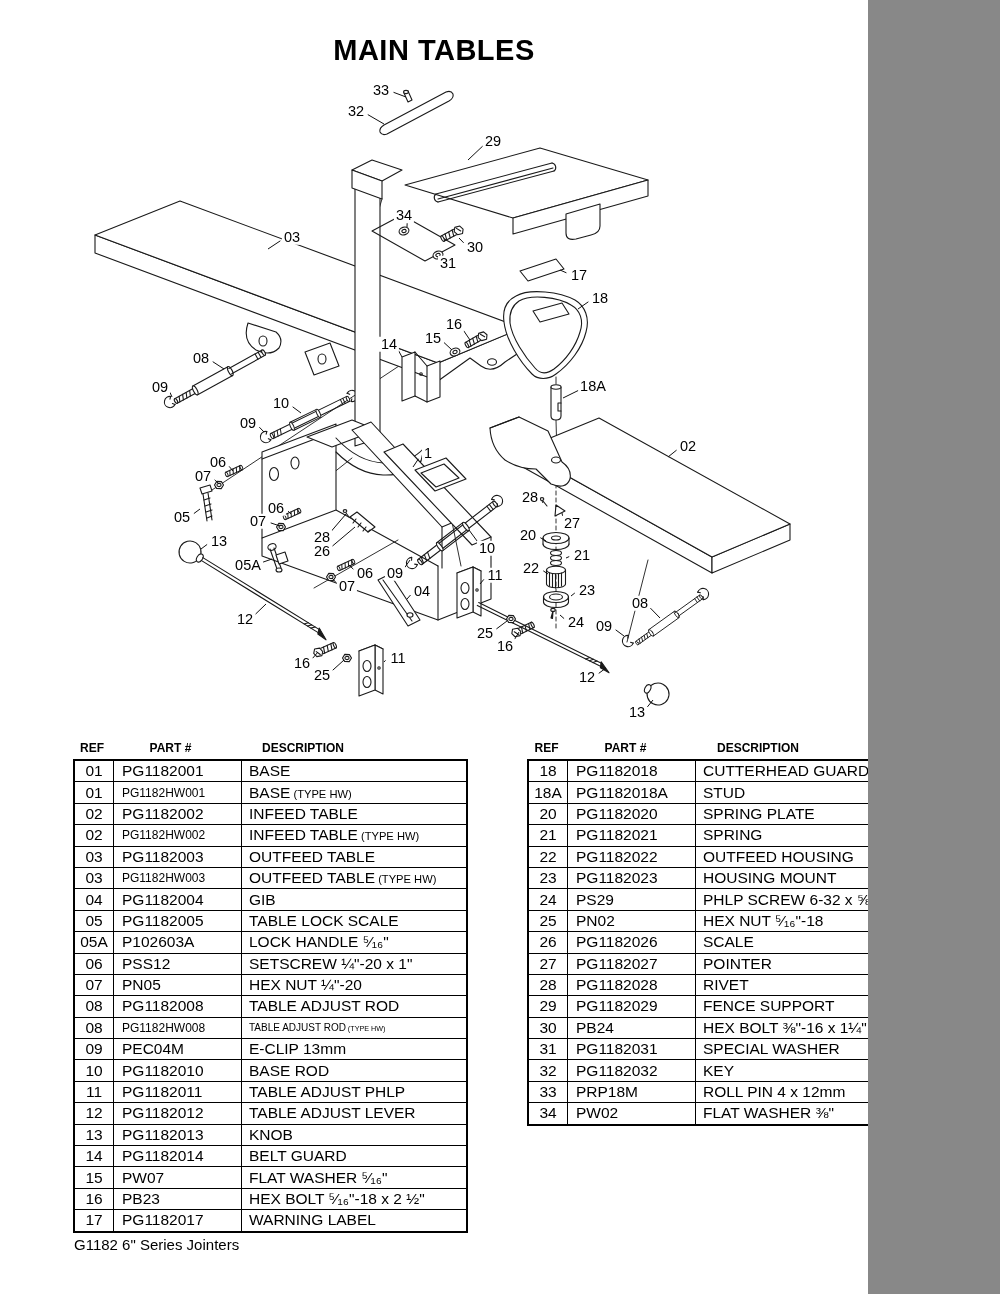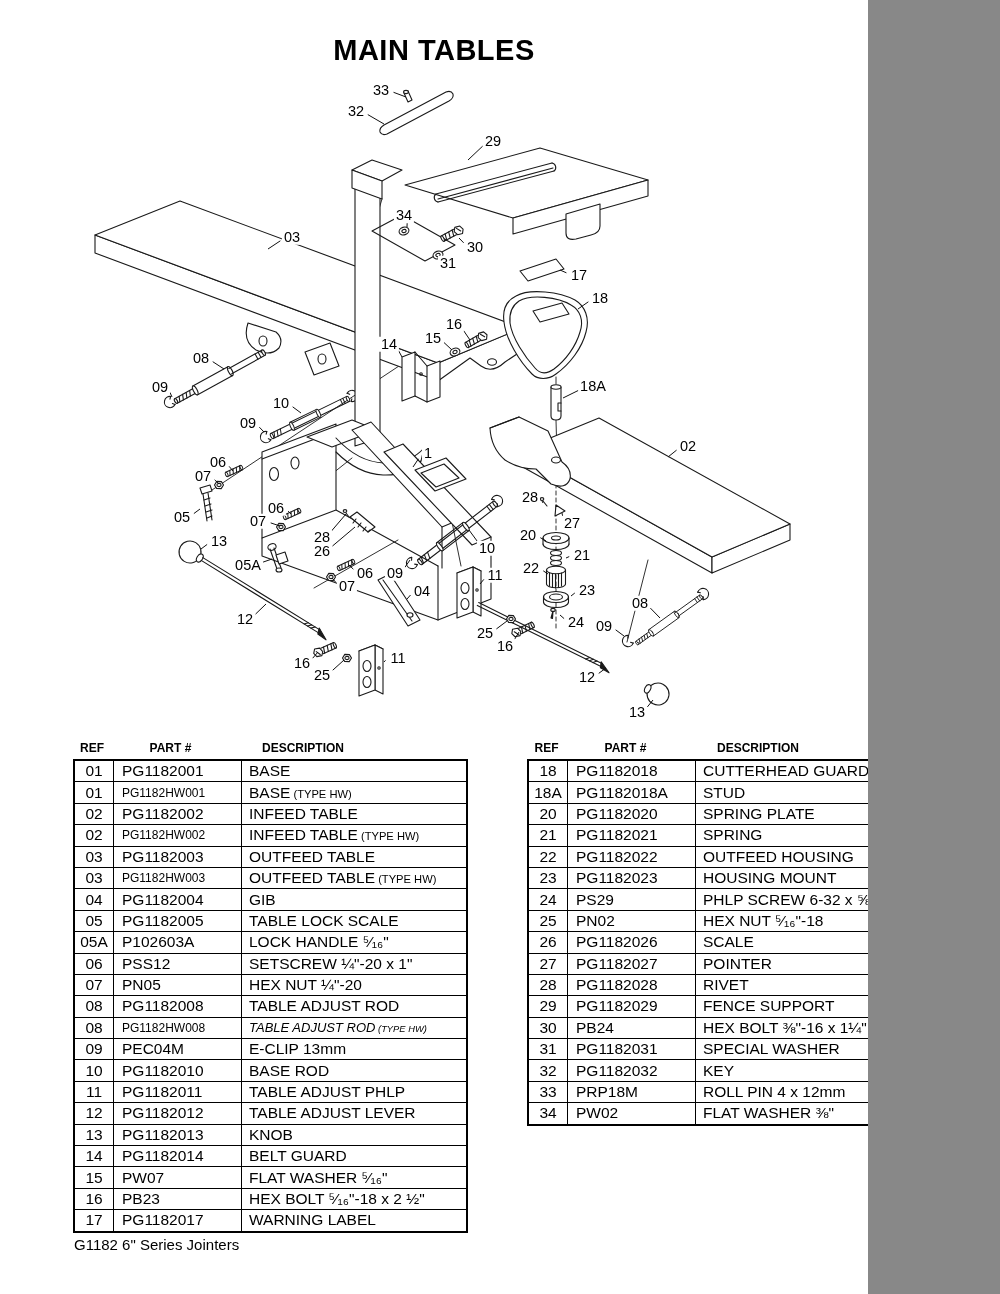--- a/index.html
+++ b/index.html
@@ -20,21 +20,21 @@
   .phead .h-ref  {text-align:center;}
   .phead .h-part {text-align:center;}
   .phead .h-desc {padding-left:32px;}
   table.parts {border-collapse:collapse; width:100%; border:2px solid #000; table-layout:fixed;}
   .parts td {border:1px solid #000; height:20.4px; font-size:15.5px; padding:0;
              overflow:hidden; white-space:nowrap; vertical-align:middle;}
   td.ref  {text-align:center; width:38px;}
   td.part {padding-left:8px; width:119px;}
   td.desc {padding-left:7px;}
   td.part.hw {font-size:12px;}
-  td.desc.dsmall {font-size:13px;font-style:italic;}
+  td.desc.dsmall {font-size:10px;}
   .suf {font-size:0.72em;}
   .footer-model {position:absolute; left:74px;  top:1236px; font-size:15px;}
   .footer-page  {position:absolute; left:886px; top:1237px; font-size:15px;}
 </style>
 </head>
 <body>
 
 <div class="page">
 
   <h1 class="title">MAIN TABLES</h1>

